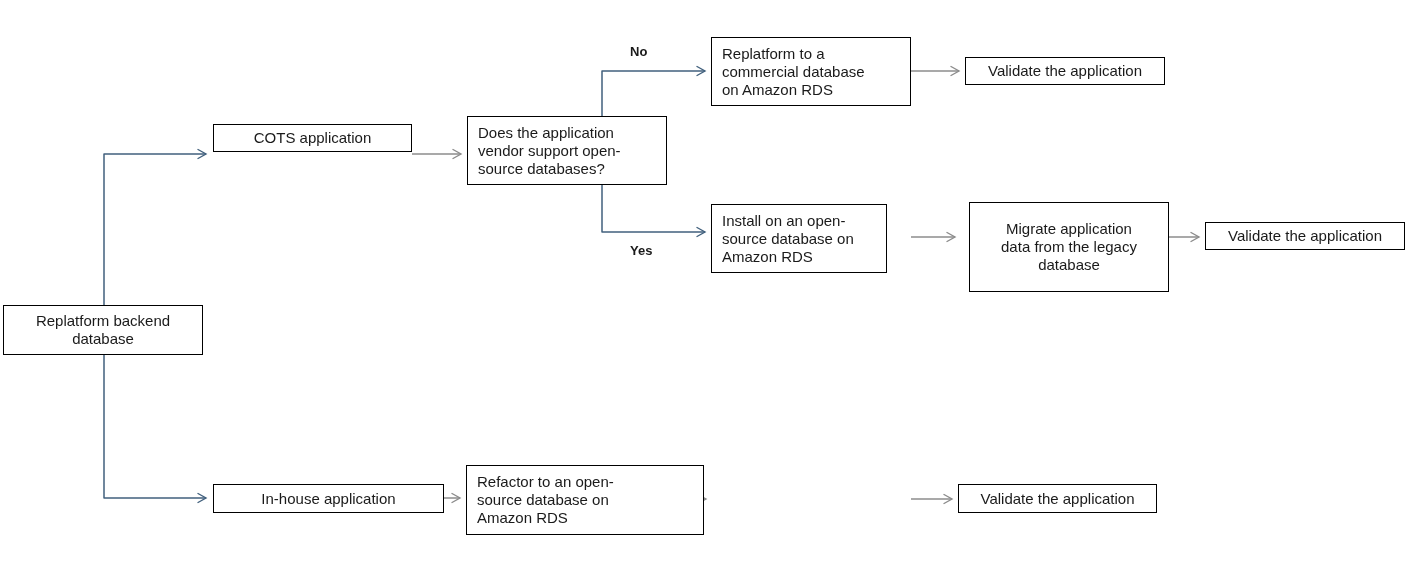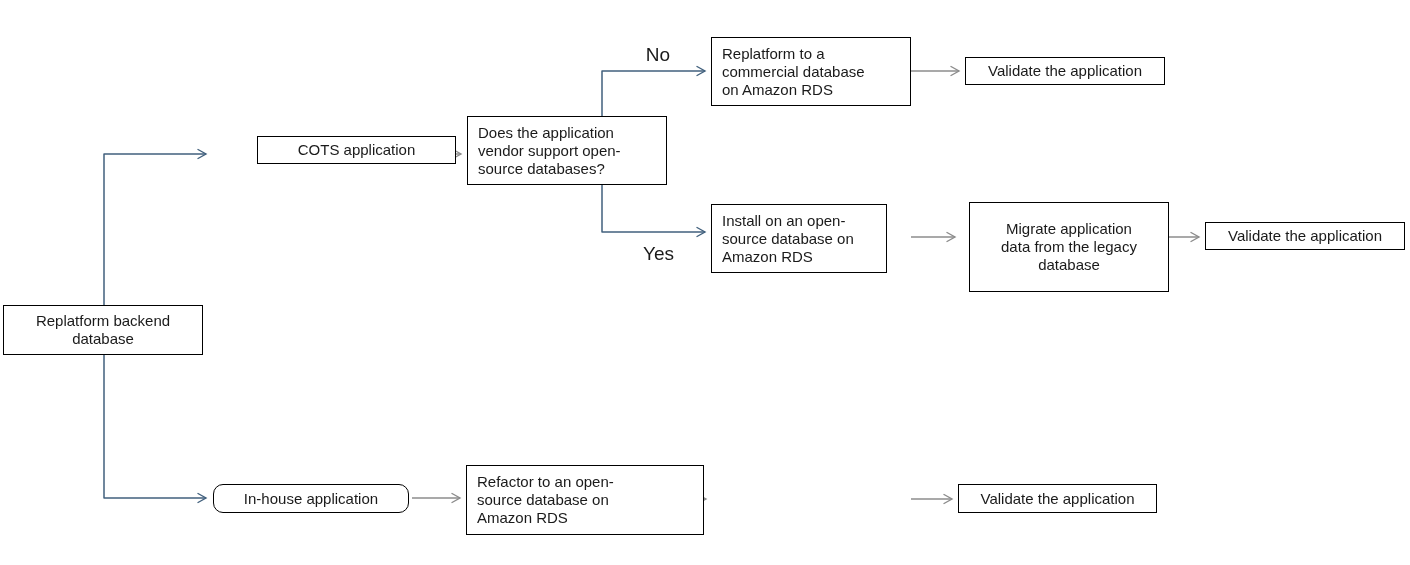--- a/index.html
+++ b/index.html
@@ -61,23 +61,23 @@
   .node span {
     white-space: pre-line;
     width: 100%;
   }
   .node.align-center { justify-content: center; text-align: center; padding: 7px 6px; }
   .node.align-left   { text-align: left; padding: 0 8px 0 10px; }
   .edge-label {
     position: absolute;
     z-index: 2;
     color: var(--text, #1a1a1a);
-    font-size: 19px;
-    font-weight: normal;
-    text-align: right;
+    font-size: 13px;
+    font-weight: bold;
+    text-align: left;
   }
 </style>
 </head>
 <body>
 
 <div class="canvas">
 
   <svg class="connector-layer" width="1410" height="565" viewBox="0 0 1410 565" xmlns="http://www.w3.org/2000/svg">
     <defs>
       <marker id="arrow-branch" markerUnits="userSpaceOnUse" viewBox="0 0 12 12" refX="10" refY="6" markerWidth="12" markerHeight="12" orient="auto">
@@ -101,21 +101,21 @@
     <polyline class="line-flow" points="412,498 460,498" marker-end="url(#arrow-flow)"></polyline>
     <polyline class="line-flow" points="664,499 706,499" marker-end="url(#arrow-flow)"></polyline>
     <polyline class="line-flow" points="911,499 952,499" marker-end="url(#arrow-flow)"></polyline>
   </svg>
 
   <div class="node align-center" style="left:3px; top:305px; width:200px; height:50px;">
     <span>Replatform backend
 database</span>
   </div>
 
-  <div class="node align-center" style="left:213px; top:136px; width:199px; height:28px;margin-left:44px;">
+  <div class="node align-center" style="left:213px; top:124px; width:199px; height:28px;">
     <span>COTS application</span>
   </div>
 
   <div class="node align-left" style="left:711px; top:37px; width:200px; height:69px;">
     <span>Replatform to a
 commercial database
 on Amazon RDS</span>
   </div>
 
   <div class="node align-left" style="left:467px; top:116px; width:200px; height:69px;">
@@ -137,21 +137,21 @@
   <div class="node align-center" style="left:969px; top:202px; width:200px; height:90px;">
     <span>Migrate application
 data from the legacy
 database</span>
   </div>
 
   <div class="node align-center" style="left:1205px; top:222px; width:200px; height:28px;">
     <span>Validate the application</span>
   </div>
 
-  <div class="node align-center" style="left:213px; top:484px; width:196px; height:29px;border-radius:10px;">
+  <div class="node align-center" style="left:213px; top:484px; width:231px; height:29px;">
     <span>In-house application</span>
   </div>
 
   <div class="node align-left" style="left:466px; top:465px; width:238px; height:70px;">
     <span>Refactor to an open-
 source database on
 Amazon RDS</span>
   </div>
 
 

